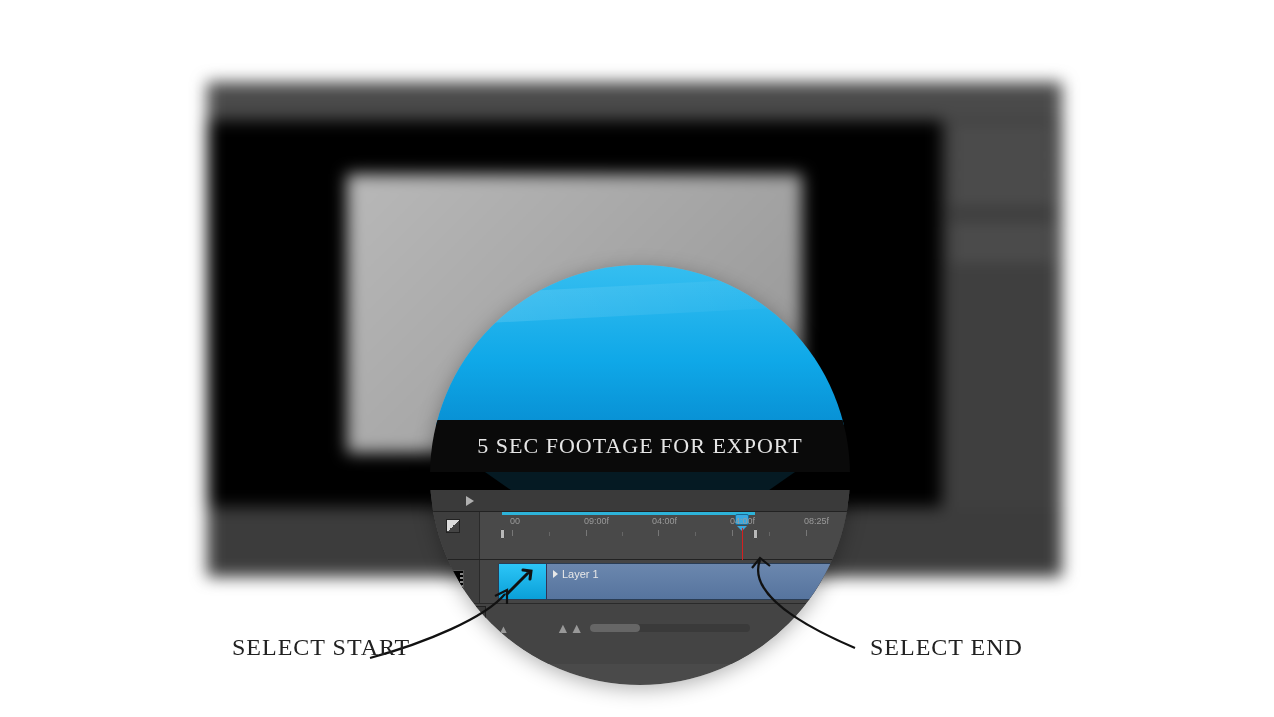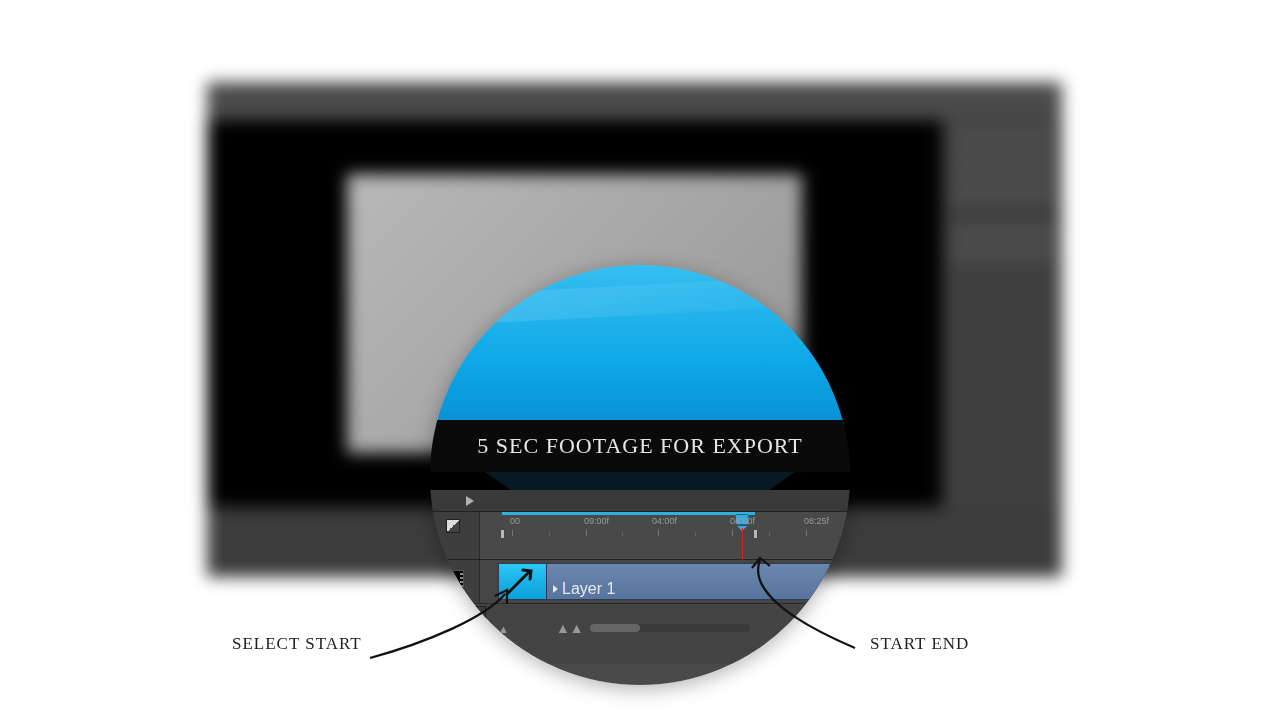--- a/index.html
+++ b/index.html
@@ -286,22 +286,22 @@
   background: linear-gradient(180deg, #2cc6f7, #0a9fd8);
   border-right: 1px solid #335;
   position: relative;
 }
 .clip-thumb svg {
   position: absolute;
   left: 2px; top: 2px;
 }
 .clip-label {
   color: #e8e8e8;
-  font-size: 16px;
-  padding: 16px 6px;
+  font-size: 11px;
+  padding: 4px 6px;
   display: flex;
   align-items: center;
   gap: 4px;
 }
 .clip-label .tri {
   width: 0; height: 0;
   border-left: 5px solid #e8e8e8;
   border-top: 4px solid transparent;
   border-bottom: 4px solid transparent;
 }
@@ -349,21 +349,21 @@
 }
 .arrow-end {
   position: absolute;
   left: 740px;
   top: 556px;
 }
 
 .label {
   position: absolute;
   font-family: "Comic Sans MS", cursive;
-  font-size: 17px;
+  font-size: 24px;
   color: #212121;
   letter-spacing: 1px;
 }
 .label-start { left: 232px; top: 634px; }
 .label-end { left: 870px; top: 634px; }
 
 </style>
 </head>
 <body>
 
@@ -459,13 +459,13 @@
   <path d="M20 4 C 10 30, 40 60, 115 92" stroke="#111" stroke-width="2.2" fill="none"></path>
   <path d="M12 12 L20 2 L30 10" stroke="#111" stroke-width="2.2" fill="none"></path>
 </svg>
 
 <svg class="arrow-start" width="160" height="90">
   <path d="M5 70 C 60 55, 120 30, 140 6" stroke="#111" stroke-width="2.2" fill="none"></path>
   <path d="M130 8 L142 2 L142 16" stroke="#111" stroke-width="2.2" fill="none"></path>
 </svg>
 
 <div class="label label-start">SELECT START</div>
-<div class="label label-end">START END</div>
+<div class="label label-end">SELECT END</div>
 
 </body></html>

